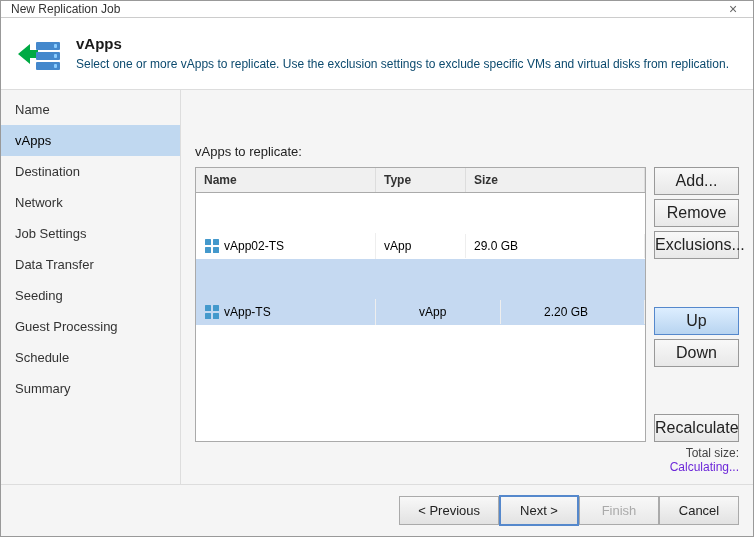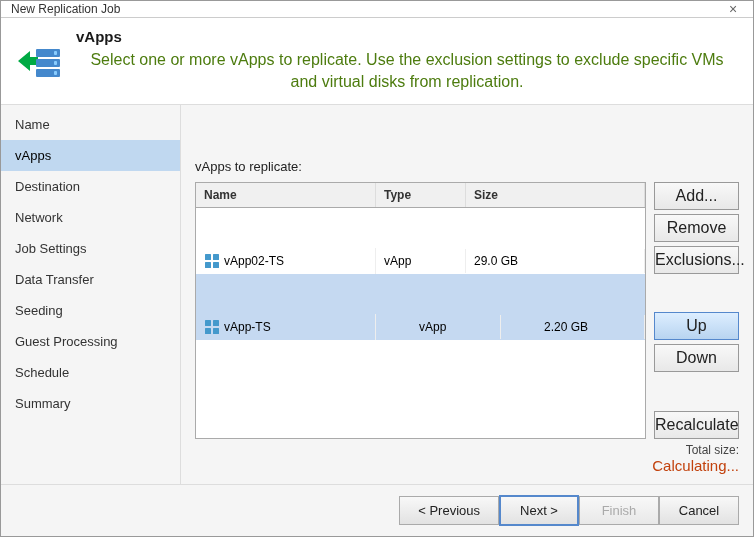--- a/index.html
+++ b/index.html
@@ -64,22 +64,22 @@
       width: 48px;
       height: 48px;
     }
     .header-text h2 {
       font-size: 15px;
       font-weight: 600;
       color: #1a1a1a;
       margin-bottom: 4px;
     }
     .header-text p {
-      font-size: 16px;
-      color: #4d7c0f;
+      font-size: 12px;
+      color: #0c4a6e;
       line-height: 1.4;
       text-align: center;
     }
     .content-area {
       display: flex;
       flex: 1;
       overflow: hidden;
     }
     .sidebar {
       width: 180px;
@@ -187,22 +187,22 @@
       border: 1px solid #5588cc;
     }
     .btn-spacer { flex: 1; }
     .total-size-area {
       font-size: 12px;
       color: #444;
       text-align: right;
       padding-top: 4px;
     }
     .total-size-calculating {
-      color: #c2410c;
-      font-size: 15px;
+      color: #6d28d9;
+      font-size: 12px;
     }
     .footer {
       background: #f5f5f5;
       border-top: 1px solid #ddd;
       padding: 10px 14px;
       display: flex;
       justify-content: flex-end;
       align-items: center;
     }
     .footer-btn {

